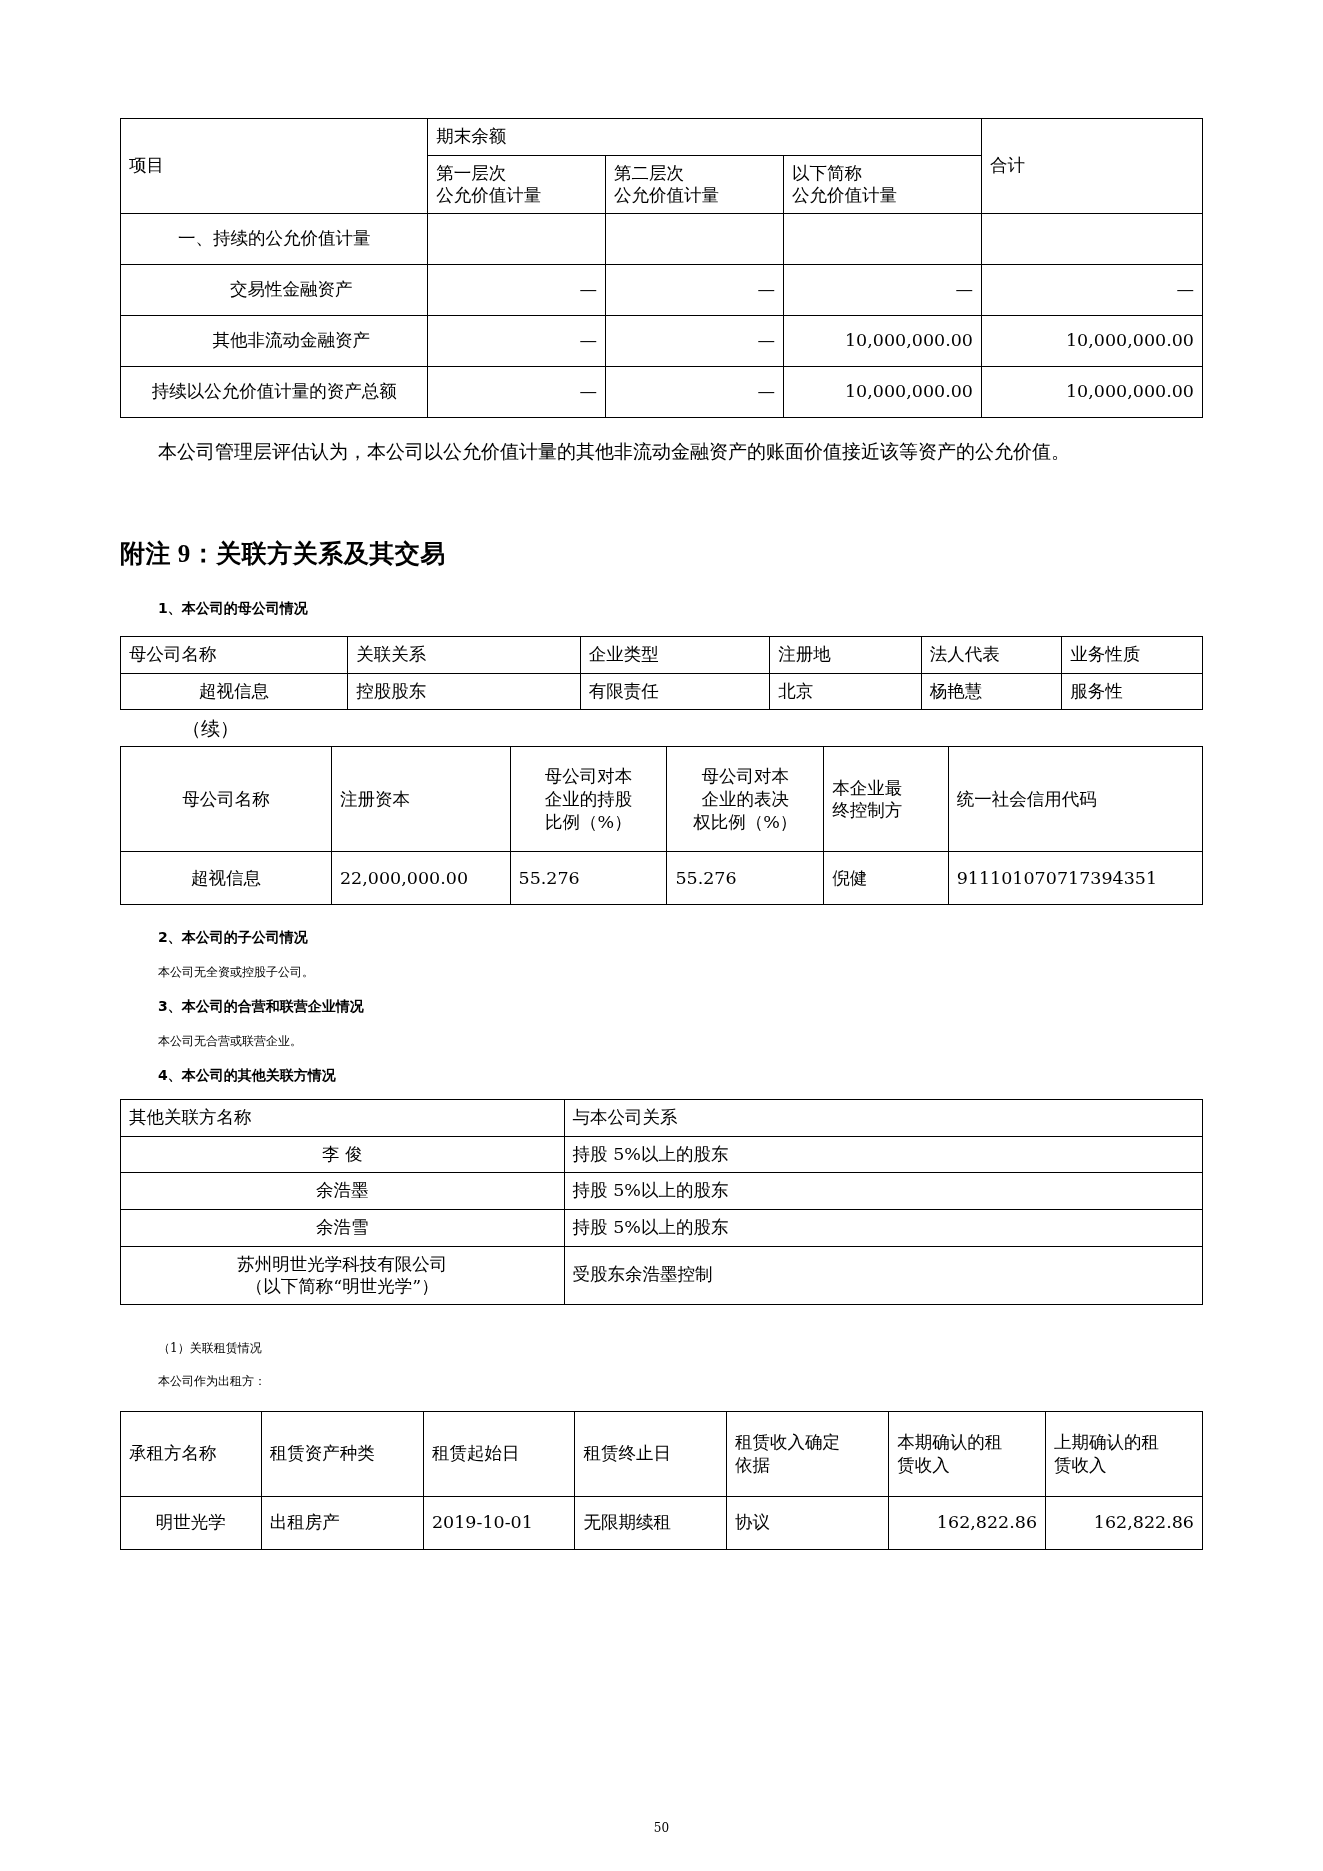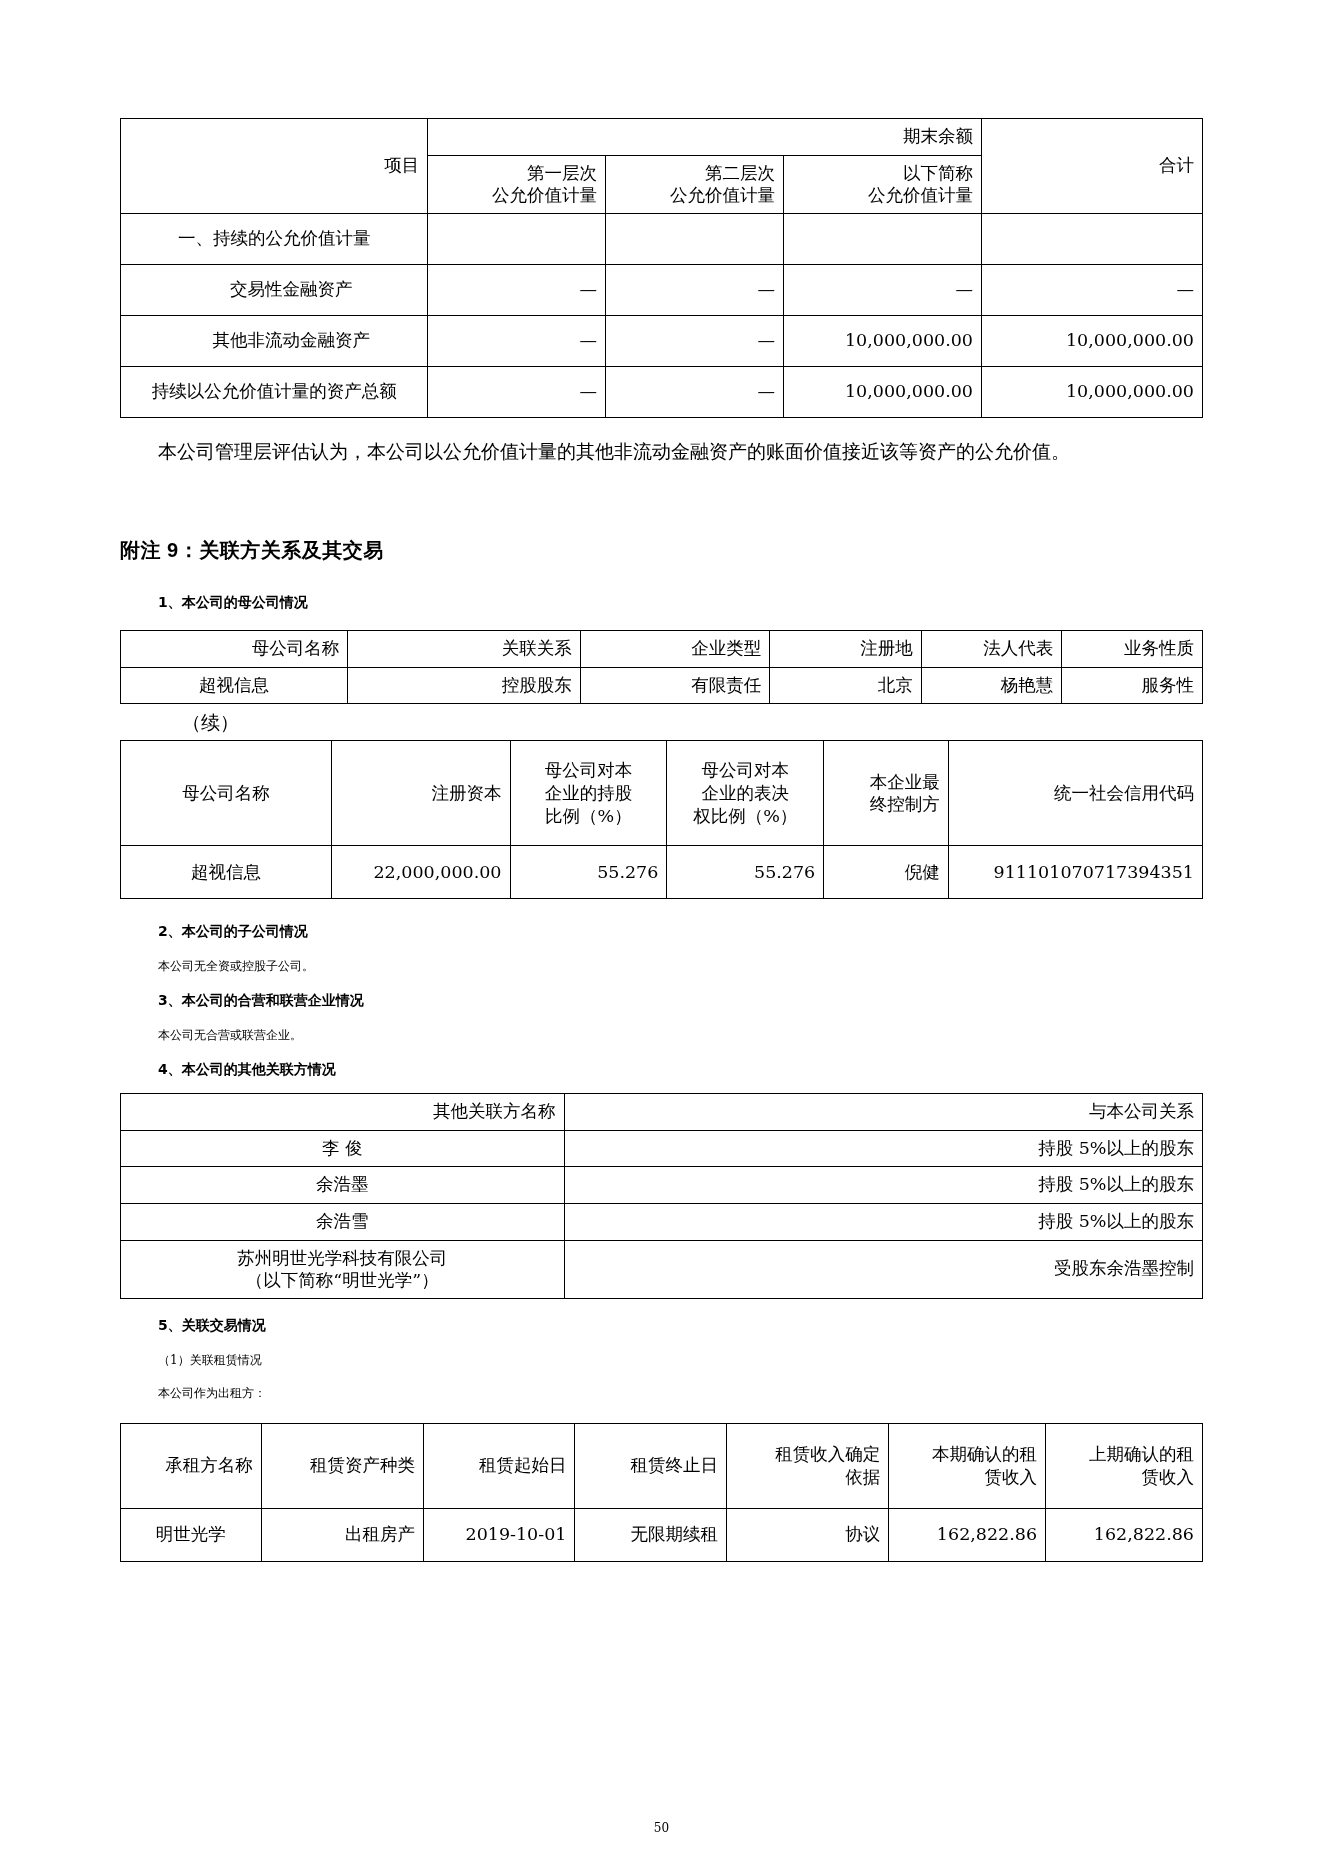--- a/index.html
+++ b/index.html
@@ -28,38 +28,38 @@
     width: 100%;
     font-size: 17.5px;
     line-height: 1.35;
   }
   table.doc td, table.doc th {
     border: 1.6px solid #000;
     padding: 6px 8px;
     font-weight: normal;
     vertical-align: middle;
   }
-  .c  { text-align: right; }
+  .c  { text-align: left; }
   .l  { text-align: center; }
   .r  { text-align: right; }
   .b  { font-weight: bold; }
   .indent1 { padding-left: 42px !important; }
 
   
   p.para {
     font-size: 19px;
     line-height: 2.05;
     margin: 14px 0 0 0;
     text-indent: 38px;
     text-align: justify;
   }
 
   h2.section {
-    font-family: Liberation Sans, sans-serif;
-    font-size: 20px;
+    font-family: Liberation Serif, serif;
+    font-size: 25px;
     font-weight: bold;
     margin: 0;
     letter-spacing: 0.5px;
   }
   h3.sub {
     font-family: "DejaVu Sans", "Liberation Sans", sans-serif;
     font-size: 14px;
     font-weight: bold;
     margin: 0;
     padding-left: 38px;
@@ -299,21 +299,20 @@
             <span>（以下简称“明世光学”）</span>
           </td>
           <td class="c">受股东余浩墨控制</td>
         </tr>
       </tbody>
     </table>
   </div>
 
   <div class="sp-18"></div>
 
-  <h3 class="sub">5、关联交易情况</h3>
 
   <div class="sp-14"></div>
 
   <p class="ind">（1）关联租赁情况</p>
 
   <div class="sp-10"></div>
 
   <p class="ind">本公司作为出租方：</p>
 
   <div class="sp-18"></div>

